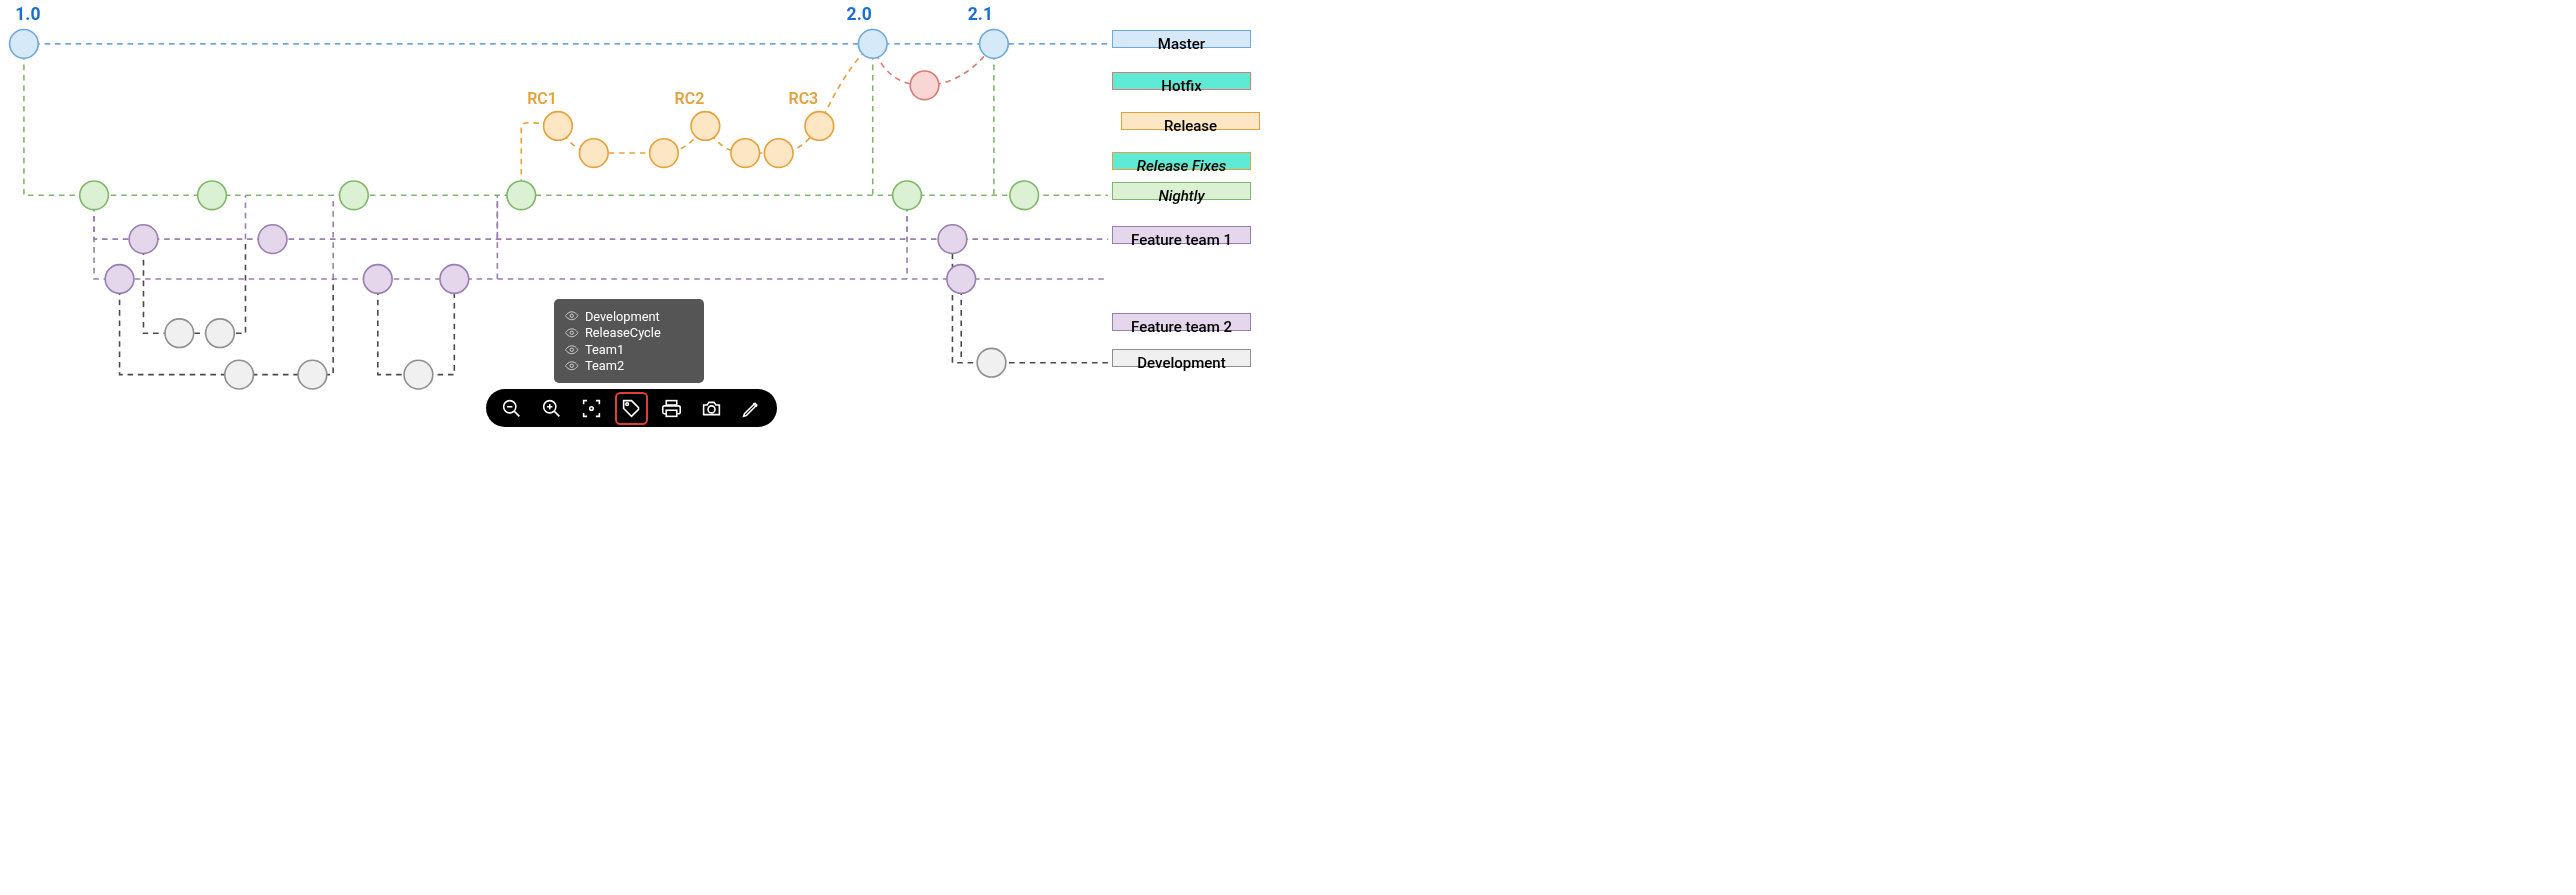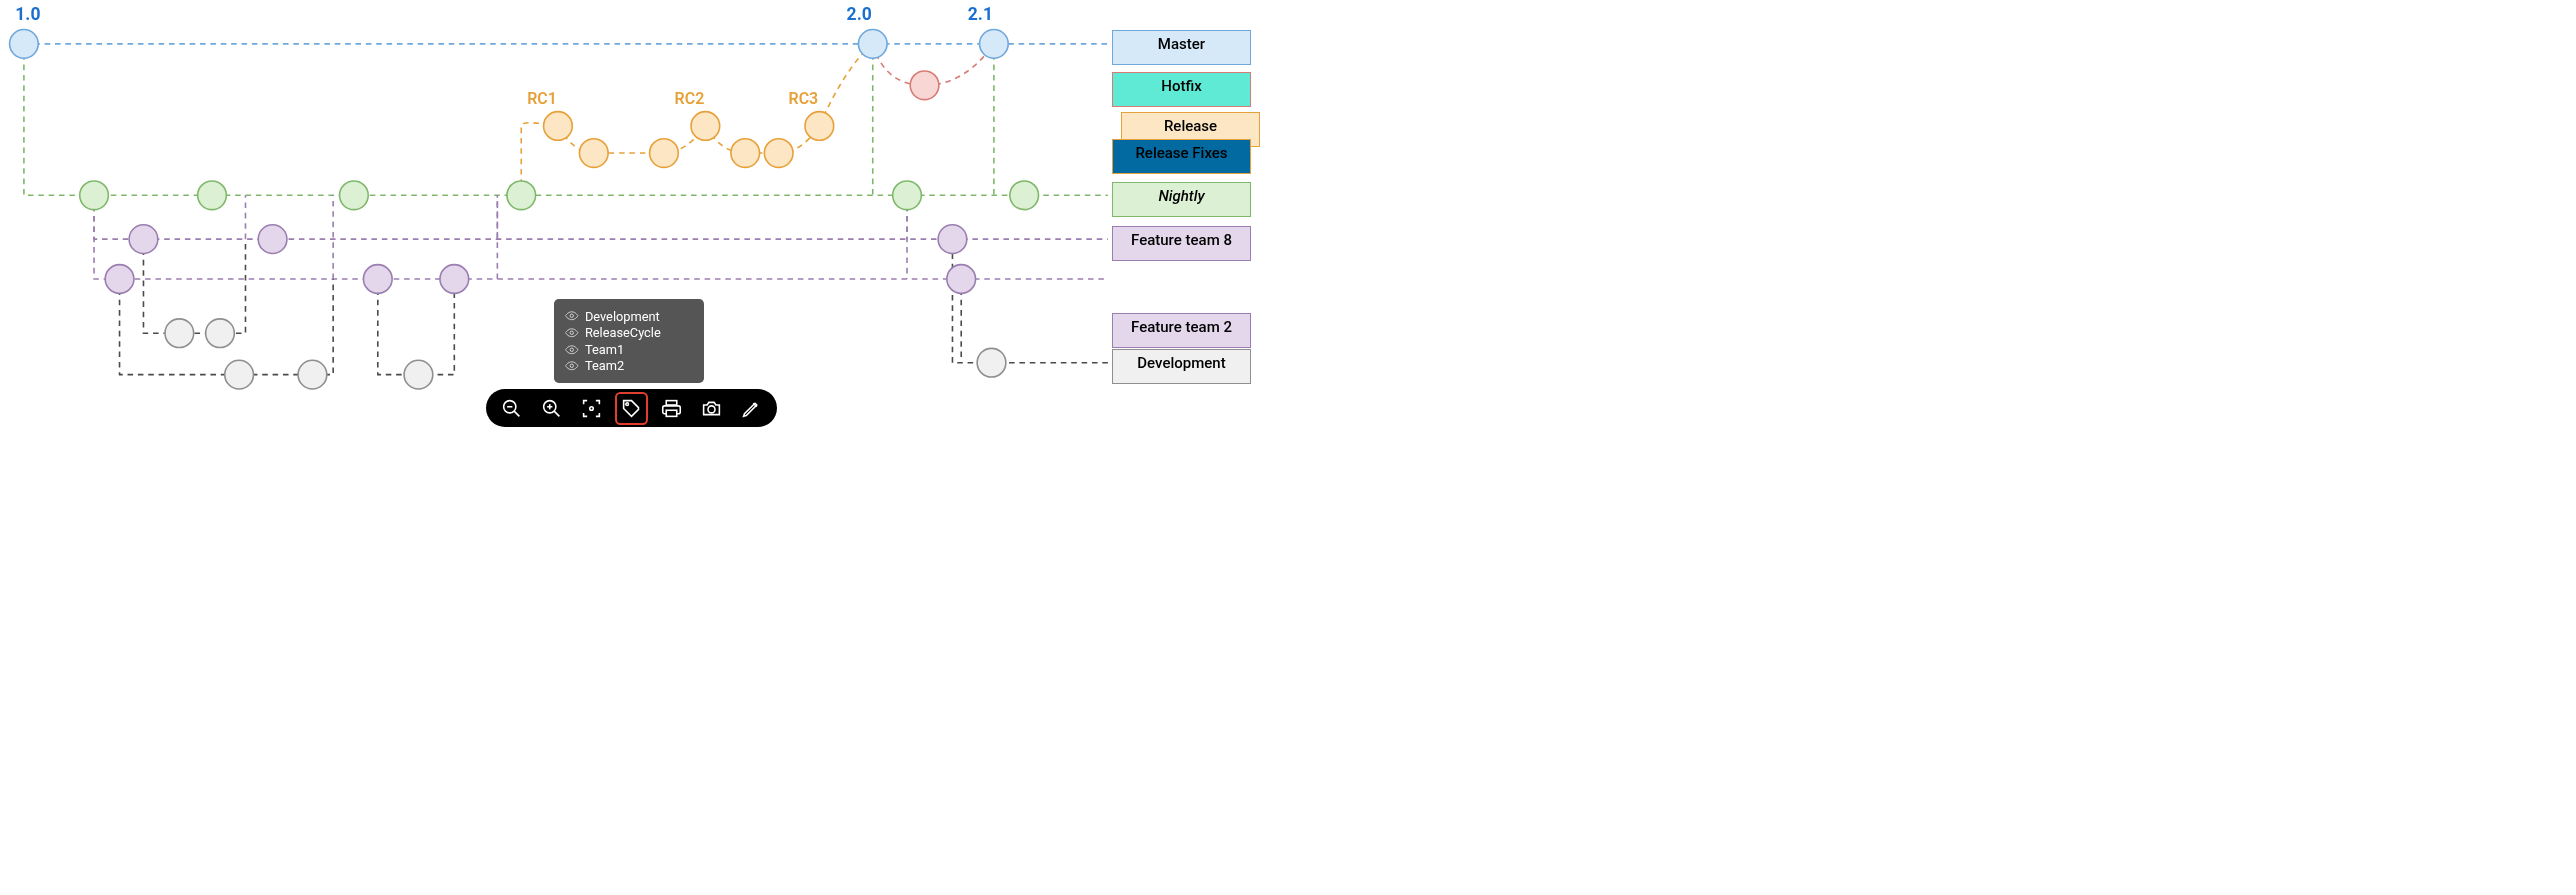--- a/index.html
+++ b/index.html
@@ -24,21 +24,21 @@
     font-size: 22px;
     fill: #1b6fd1;
   }
   text.rc {
     font-weight: 600;
     font-size: 20px;
     fill: #e7a13a;
   }
   .lane-box {
     position: absolute;
-    height: 35px;
+    height: 18px;
     line-height: 27px;
     text-align: center;
     font-size: 15px;
     font-weight: 500;
     border: 1.2px solid;
     box-sizing: border-box;
   }
 
   .c { stroke-width: 2; }
   .cbl { fill:#d6e9f8; stroke:#6fa8dc; }
@@ -164,28 +164,28 @@
 
 <div class="lane-box" style="left:1112px; top:30px; width:139px; background:#d6e9f8; border-color:#6fa8dc;">
   <span>Master</span>
 </div>
 <div class="lane-box" style="left:1112px; top:72px; width:139px; background:#5eead4; border-color:#d87a75;">
   <span>Hotfix</span>
 </div>
 <div class="lane-box" style="left:1112px; top:112px; width:139px; background:#fde6c4; border-color:#e7a13a;margin-left:9px;">
   <span>Release</span>
 </div>
-<div class="lane-box" style="left:1112px; top:139px; width:139px; background:#0369a1; border-color:#e7a13a;">
+<div class="lane-box" style="left:1112px; top:152px; width:139px; background:#5eead4; border-color:#e7a13a;font-style:italic;">
   <span>Release Fixes</span>
 </div>
 <div class="lane-box" style="left:1112px; top:182px; width:139px; background:#dcf0d3; border-color:#7fb86a;font-style:italic;">
   <span>Nightly</span>
 </div>
 <div class="lane-box" style="left:1112px; top:226px; width:139px; background:#e4d7ec; border-color:#9a7eb0;">
-  <span>Feature team 8</span>
+  <span>Feature team 1</span>
 </div>
 <div class="lane-box" style="left:1112px; top:265px; width:139px; background:#e4d7ec; border-color:#9a7eb0;margin-top:48px;">
   <span>Feature team 2</span>
 </div>
 <div class="lane-box" style="left:1112px; top:349px; width:139px; background:#f0f0f0; border-color:#8f8f8f;">
   <span>Development</span>
 </div>
 
 <div class="popup" style="left:554px; top:299px; width:128px;">
   <div class="row">

